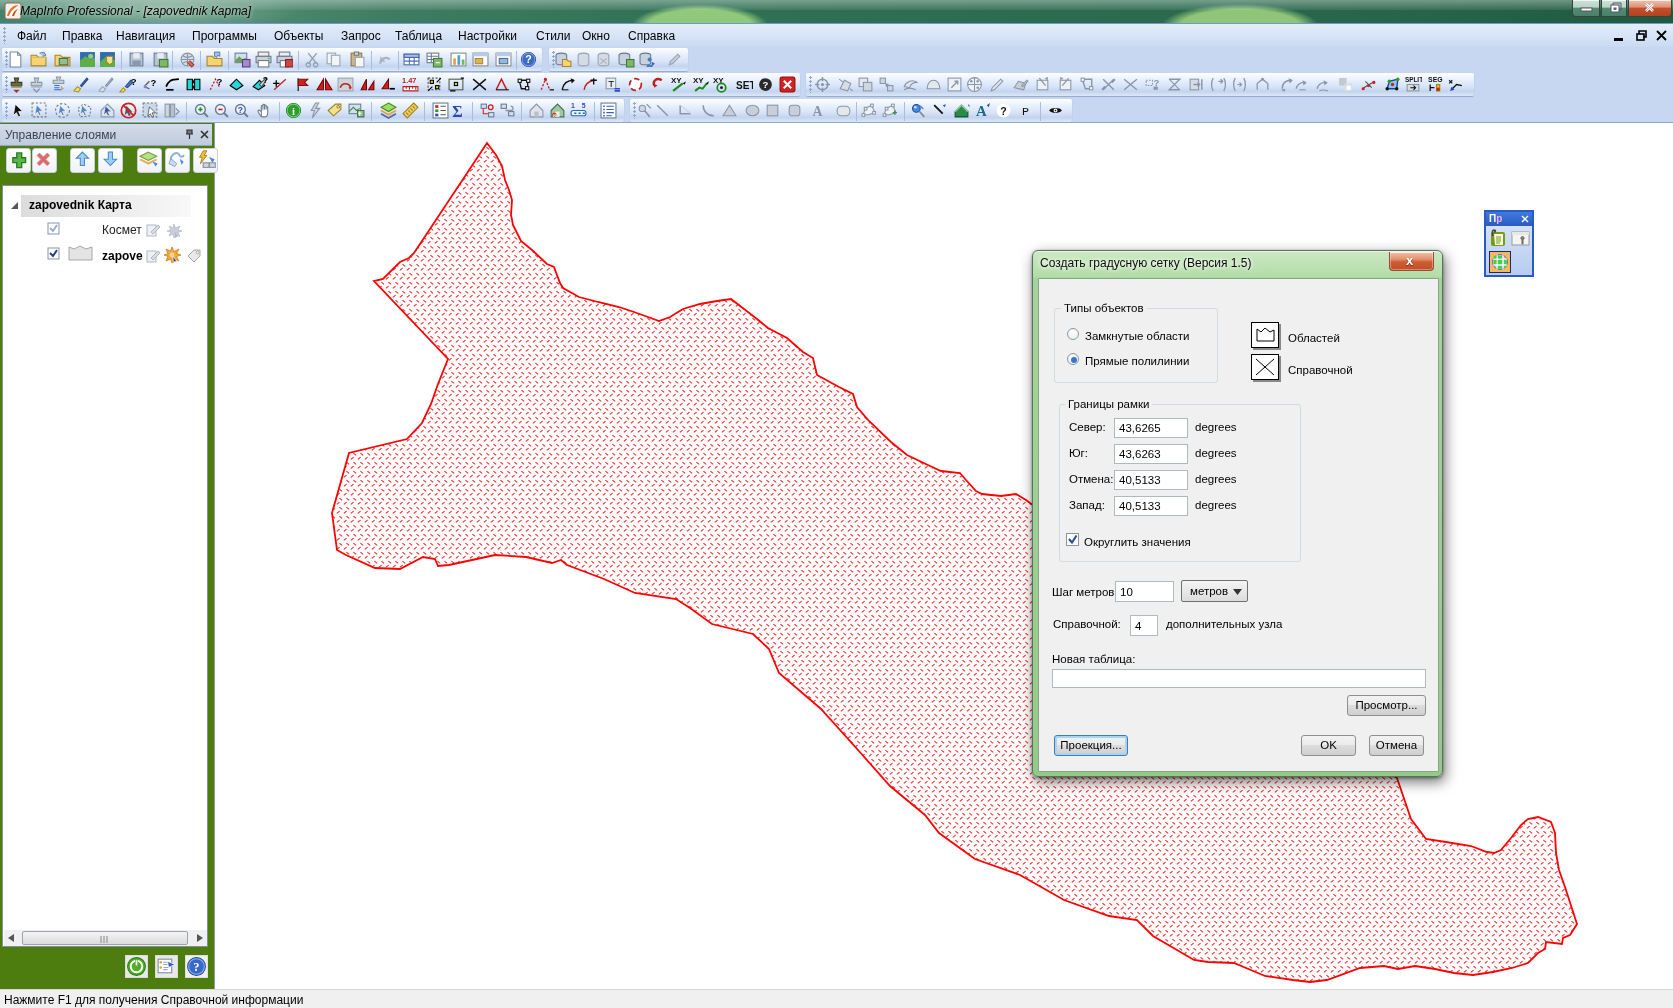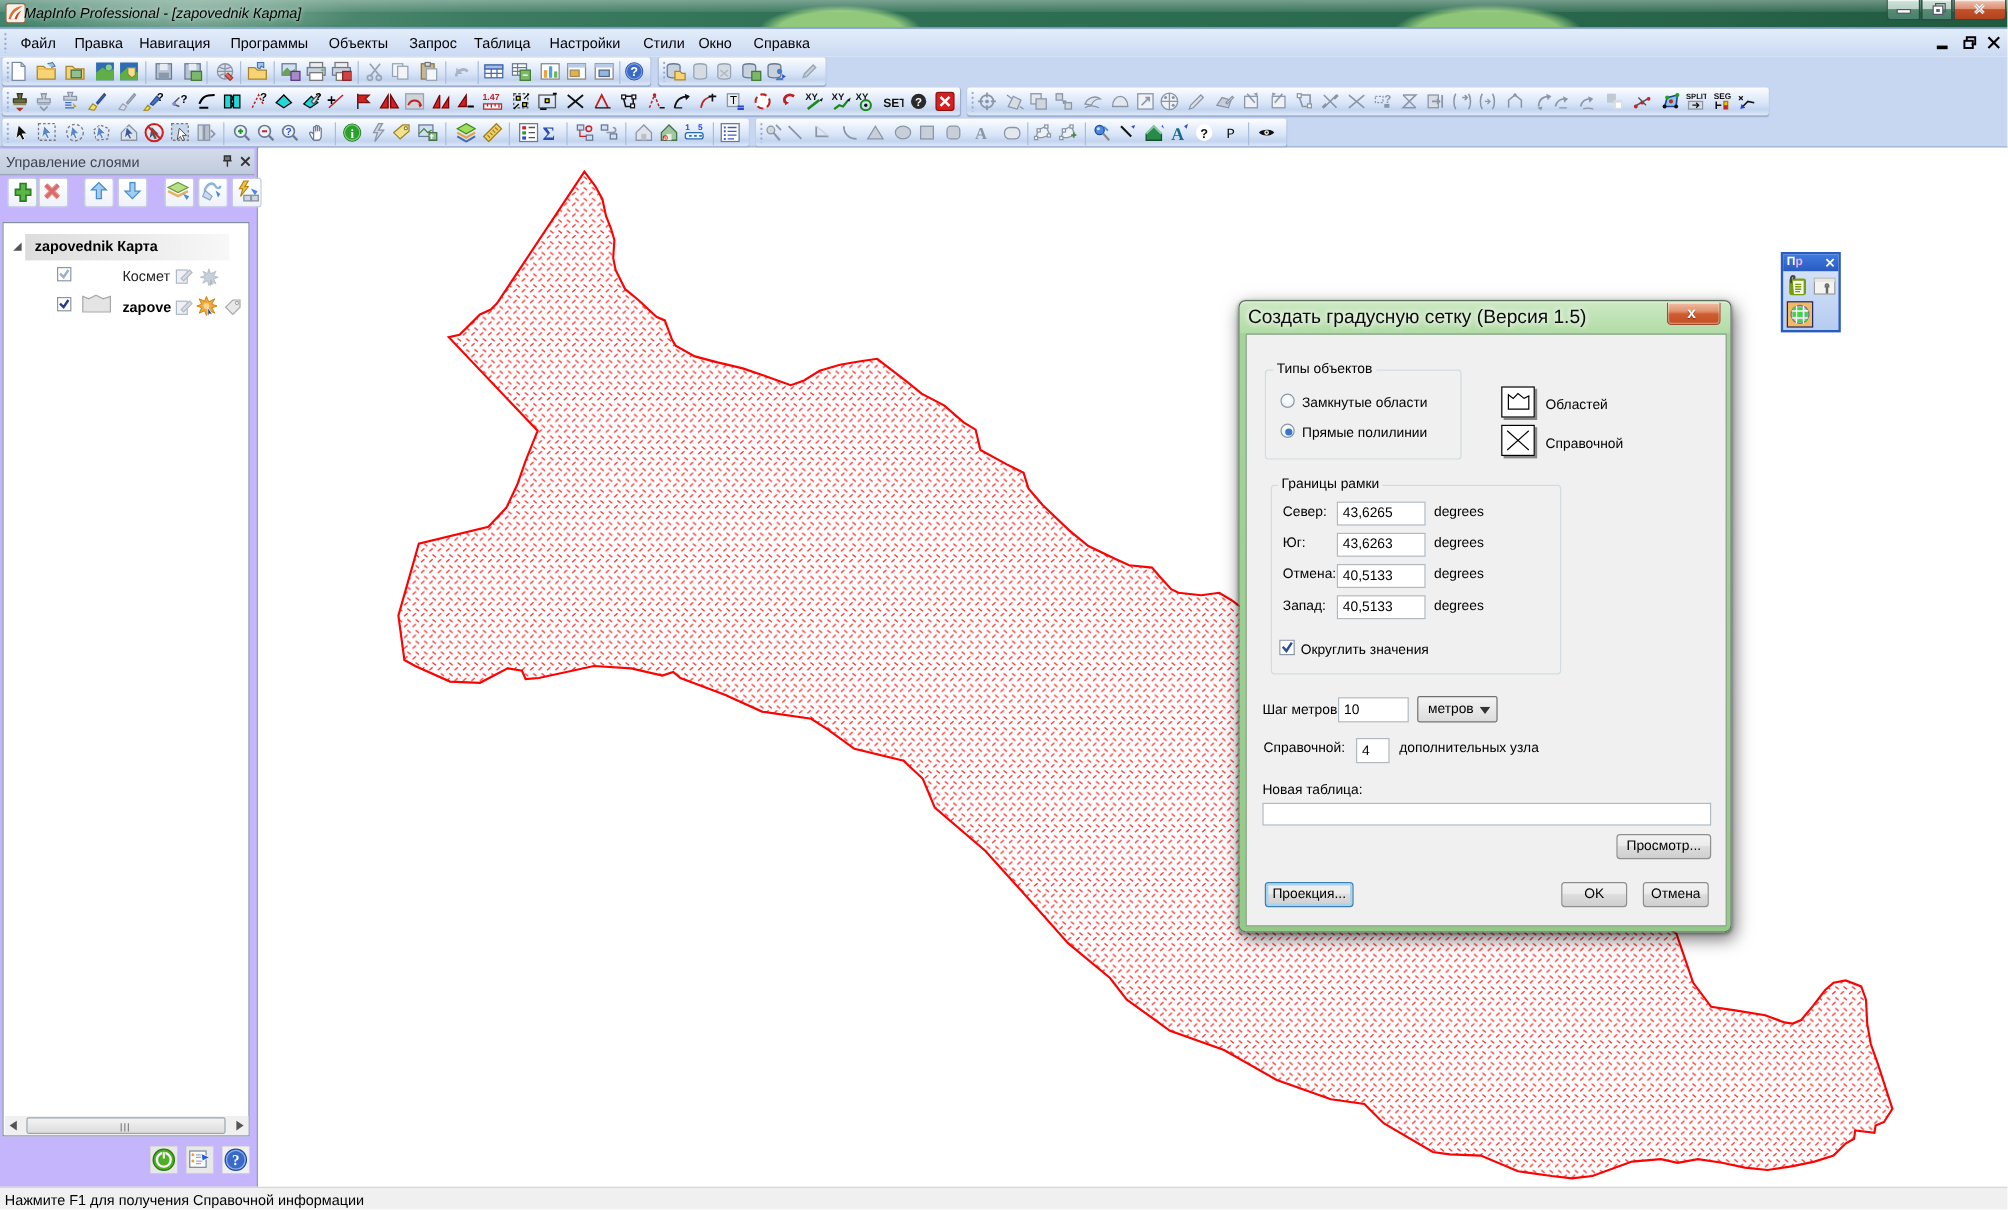--- a/index.html
+++ b/index.html
@@ -26,39 +26,39 @@
 
 #toolzone{left:0;top:47px;width:1673px;height:76px;background:#c7d7f1}
 .tb{position:absolute;height:23px;border-radius:2px;background:linear-gradient(180deg,#fdfeff 0%,#e7effb 32%,#d6e3f7 60%,#c3d4ef 80%,#dde8f8 100%);box-shadow:0 1px 1px rgba(90,110,150,.45)}
 .grip{position:absolute;left:3px;top:3px;width:3px;height:17px;
  background-image:radial-gradient(circle at 1.5px 1.5px,#8fa8cc 1px,transparent 1.2px);background-size:3px 4px}
 .tsep{position:absolute;top:3px;width:1px;height:19px;background:#a9bedd}
 .ticon{position:absolute;top:3px;width:17px;height:17px}
 .ticon svg{position:absolute;left:0;top:0}
 #row3line{left:0;top:122px;width:1673px;height:1px;background:#8fa6c8}
 
-#lpanel{left:0;top:123px;width:215px;height:866px;background:#c4b5fd;border-right:1px solid #8e9cac}
+#lpanel{left:0;top:123px;width:215px;height:866px;background:#4d7c0f;border-right:1px solid #8e9cac}
 #lptitle{position:absolute;left:0;top:1px;width:212px;height:22px;background:linear-gradient(180deg,#d3dcea 0%,#bfcbdc 100%);border-bottom:1px solid #96a5b8}
 #lptitle span{position:absolute;left:5px;top:4px;font-size:12px;color:#3c4650}
 .lpbtn{position:absolute;top:25px;width:25px;height:25px;border:1px solid #c6cfdb;border-radius:3px;background:linear-gradient(180deg,#fff,#eef2f8)}
 #lptree{position:absolute;left:2px;top:62px;width:206px;height:762px;background:#fff;border:1px solid #828f9e}
 .trow{position:absolute;left:1px;font-size:12px;color:#000}
 #lpscroll{position:absolute;left:1px;top:744px;width:203px;height:16px;background:#f0f0f0}
 #lpthumb{position:absolute;left:18px;top:1px;width:166px;height:14px;border:1px solid #9aa4af;border-radius:2px;background:linear-gradient(180deg,#f4f4f4,#dcdcdc)}
 .sarr{position:absolute;top:4px;width:0;height:0;border-style:solid}
 
 #statusbar{left:0;top:989px;width:1673px;height:19px;background:#f0f0f0;border-top:1px solid #d7d7d7}
 #statusbar span{position:absolute;left:4px;top:3px;font-size:12px;color:#000}
 
 #map{left:216px;top:123px;width:1457px;height:866px;background:#fff;overflow:hidden}
 
 #dlg{left:1032px;top:250px;width:411px;height:527px;border-radius:6px;
  background:linear-gradient(180deg,#cde9c4 0%,#b2dca6 26px,#a5d49a 27px,#94ca88 100%);
  border:1px solid #57735a;box-shadow:2px 5px 14px rgba(0,0,0,.55),0 1px 3px rgba(0,0,0,.4), inset 0 1px 0 rgba(255,255,255,.6)}
-#dlgtitle{position:absolute;left:7px;top:5px;font-size:16px;color:#0c0c0c;text-shadow:0 0 5px #fff,0 0 5px #fff}
+#dlgtitle{position:absolute;left:7px;top:5px;font-size:12px;color:#0c0c0c;text-shadow:0 0 5px #fff,0 0 5px #fff}
 #dlgclose{position:absolute;left:356px;top:1px;width:45px;height:19px;border:1px solid #9d4a33;border-radius:0 0 4px 4px;border-top:none;
  background:linear-gradient(180deg,#f3c0a8 0%,#e0936f 40%,#cf5c31 55%,#c14f26 100%);box-shadow:inset 0 1px 0 rgba(255,255,255,.65), inset 0 0 0 1px rgba(255,255,255,.35)}
 #dlgclose span{position:absolute;left:16px;top:1px;color:#fff;font-size:13px;font-weight:bold;text-shadow:0 1px 1px #7a2d12}
 #dlgbody{position:absolute;left:5px;top:27px;width:401px;height:494px;background:#f0f0f0;border:1px solid #8ba28b;border-radius:1px}
 .gbox{position:absolute;border:1px solid #d2dce0;border-radius:3px}
 .glabel{position:absolute;top:-7px;background:#f0f0f0;font-size:11.5px;padding:0 3px;color:#000}
 .dtext{position:absolute;font-size:11.5px;color:#000}
 .dinput{position:absolute;height:20px;border:1px solid #b0b8c0;background:#fff;font-size:11.5px;font-family:"Liberation Sans",sans-serif;padding:2px 4px;color:#000}
 .dbtn{position:absolute;height:21px;border:1px solid #8e8f8f;border-radius:3px;background:linear-gradient(180deg,#f2f2f2 0%,#ebebeb 45%,#dddddd 50%,#cfcfcf 100%);font-size:11.5px;text-align:center;color:#000}
 .radio{position:absolute;width:12px;height:12px;border-radius:50%;border:1px solid #8a9aa5;background:radial-gradient(circle at 50% 35%,#fdfdfd,#e8eef2)}

